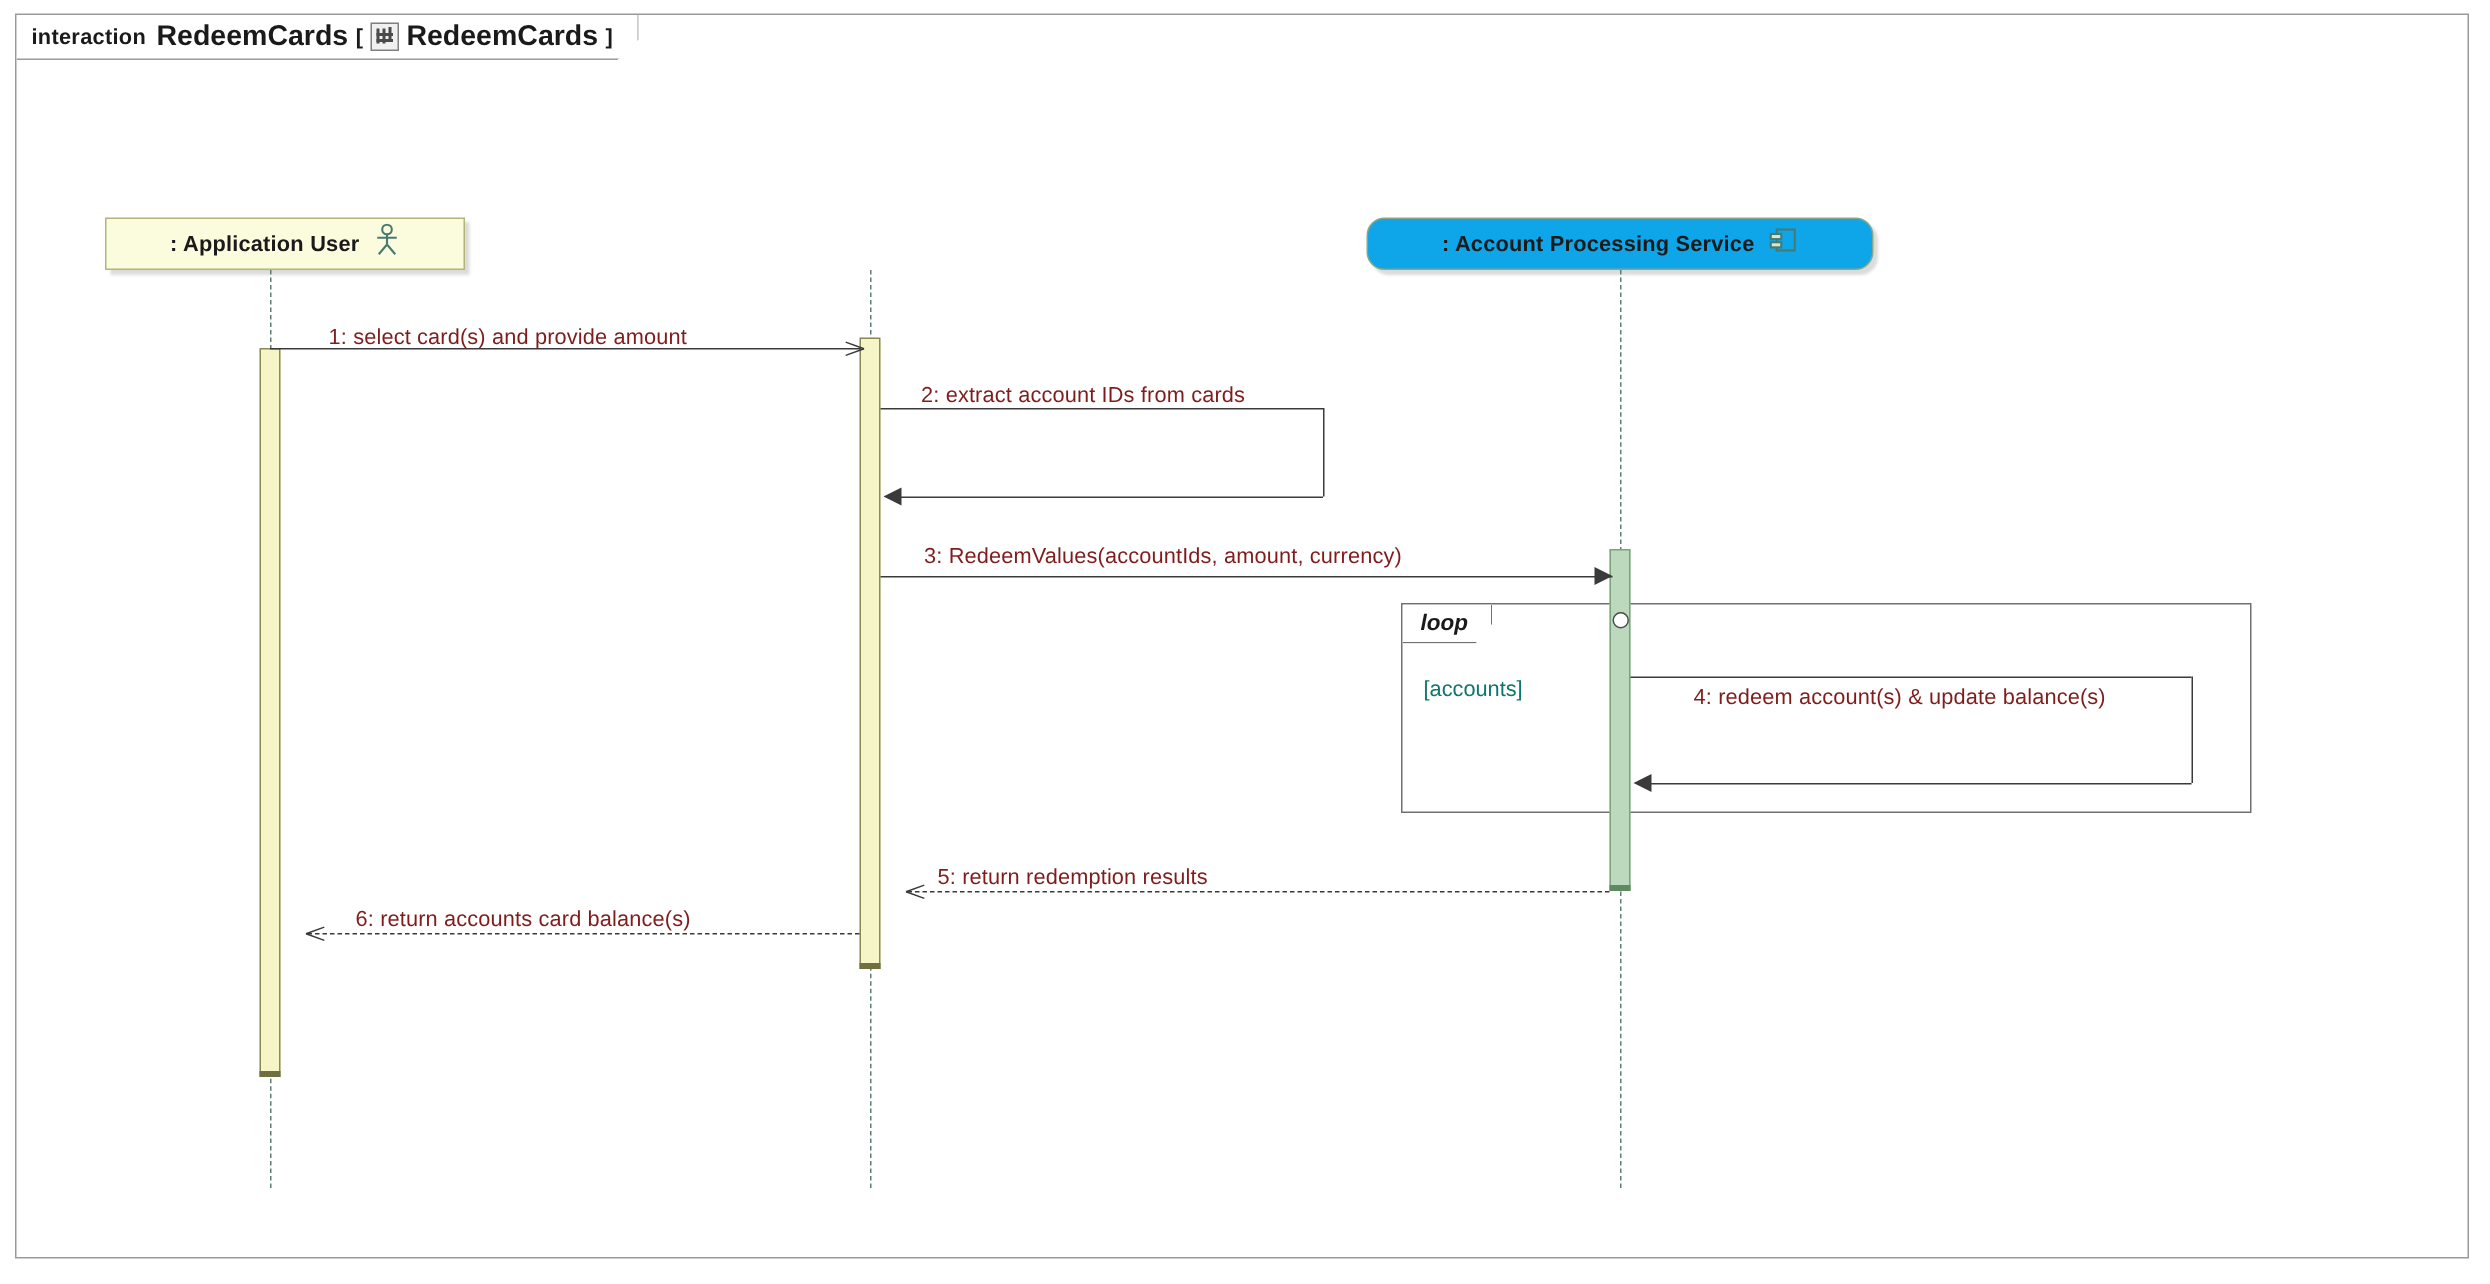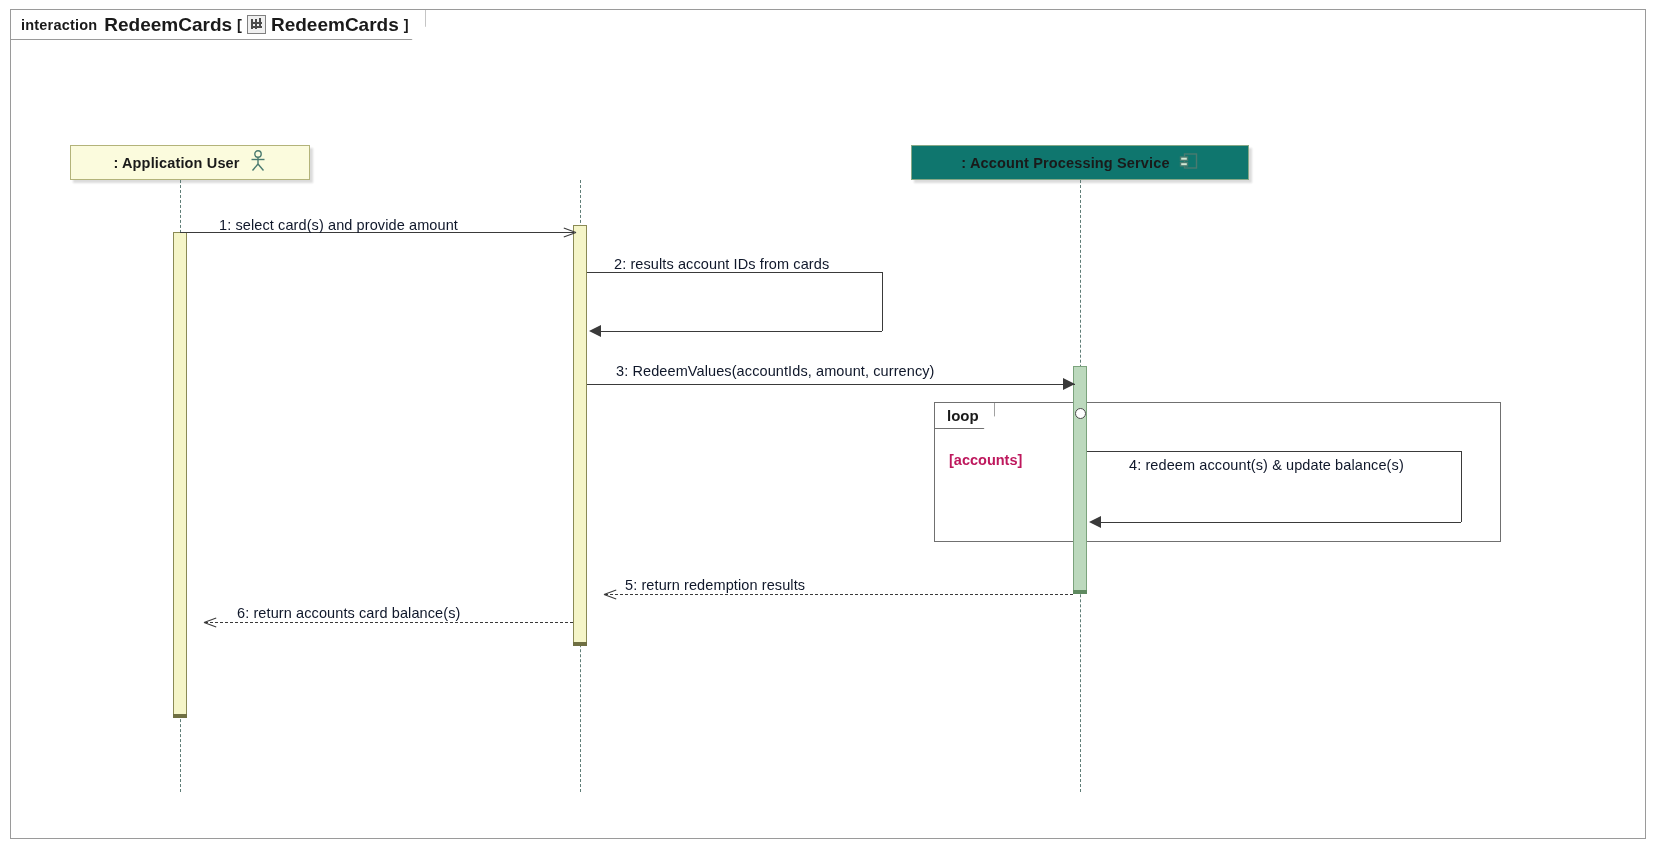--- a/index.html
+++ b/index.html
@@ -102,22 +102,23 @@
   }
   .lifeline-head.actor-kind {
     background: #fbfbdd;
     border-color: #b3b37a;
   }
   .lifeline-head.comp-kind {
     background: #fbfbdd;
     border-color: #b3b37a;
   }
   .lifeline-head.service-kind {
-    background: #0f766e;
+    background: #0ea5e9;
     border-color: #86a887;
+    border-radius: 12px;
   }
   .lifeline-head .ll-label {
     font-size: 14.5px;
     font-weight: bold;
     letter-spacing: .15px;
     color: #1a1a1a;
   }
   .lifeline-head .ll-icon {
     margin-left: 9px;
     flex: 0 0 auto;
@@ -214,21 +215,21 @@
     border-radius: 50%;
     background: #ffffff;
     border: 1.5px solid #4a4a4a;
     z-index: 6;
   }
 
   
   .msg-label {
     position: absolute;
     font-size: 14.5px;
-    color: #0f172a;
+    color: #7f1d1d;
     white-space: nowrap;
     z-index: 5;
     letter-spacing: .1px;
   }
 
   
   #loop-fragment {
     position: absolute;
     box-sizing: border-box;
     border: 1px solid #707070;
@@ -246,28 +247,28 @@
     display: flex;
     align-items: center;
     box-sizing: border-box;
     -webkit-clip-path: polygon(0 0, 100% 0, 100% 50%, calc(100% - 11px) 100%, 0 100%);
     clip-path: polygon(0 0, 100% 0, 100% 50%, calc(100% - 11px) 100%, 0 100%);
     z-index: 2;
   }
   #loop-tag span {
     font-size: 15px;
     font-weight: bold;
+    font-style: italic;
   }
   #loop-guard {
     position: absolute;
     font-size: 14.5px;
-    color: #be185d;
+    color: #0f766e;
     white-space: nowrap;
     z-index: 2;
-    font-weight: bold;
   }
 
   
   .term-bar {
     position: absolute;
     height: 4px;
     background: #6f6f42;
     z-index: 4;
   }
   .term-bar.green { background: #5f8a60; }
@@ -331,21 +332,21 @@
   <div class="term-bar green" style="left:1062px; top:580px; width:14px;"></div>
 
   <div class="msg-line" style="left:169px; top:222px; width:394px;"></div>
   <div class="arrow-right-open" style="left:565px; top:222px;"></div>
   <div class="msg-label" style="left:208px; top:207px;">1: select card(s) and provide amount</div>
 
   <div class="msg-line" style="left:576px; top:262px; width:295px;"></div>
   <div class="vline" style="left:871px; top:262px; height:59px;"></div>
   <div class="msg-line" style="left:589px; top:321px; width:282px;"></div>
   <div class="arrow-left-filled" style="left:578px; top:315px;"></div>
-  <div class="msg-label" style="left:603px; top:246px;">2: results account IDs from cards</div>
+  <div class="msg-label" style="left:603px; top:246px;">2: extract account IDs from cards</div>
 
   <div class="msg-line" style="left:576px; top:374px; width:488px;"></div>
   <div class="arrow-left-filled" style="left:1052px; top:368px; transform: rotate(180deg);"></div>
   <div class="msg-label" style="left:605px; top:353px;">3: RedeemValues(accountIds, amount, currency)</div>
   <div class="recv-circle" style="left:1064px; top:398px;"></div>
 
   <div class="msg-line" style="left:1076px; top:441px; width:374px;"></div>
   <div class="vline" style="left:1450px; top:441px; height:71px;"></div>
   <div class="msg-line" style="left:1089px; top:512px; width:361px;"></div>
   <div class="arrow-left-filled" style="left:1078px; top:506px;"></div>

